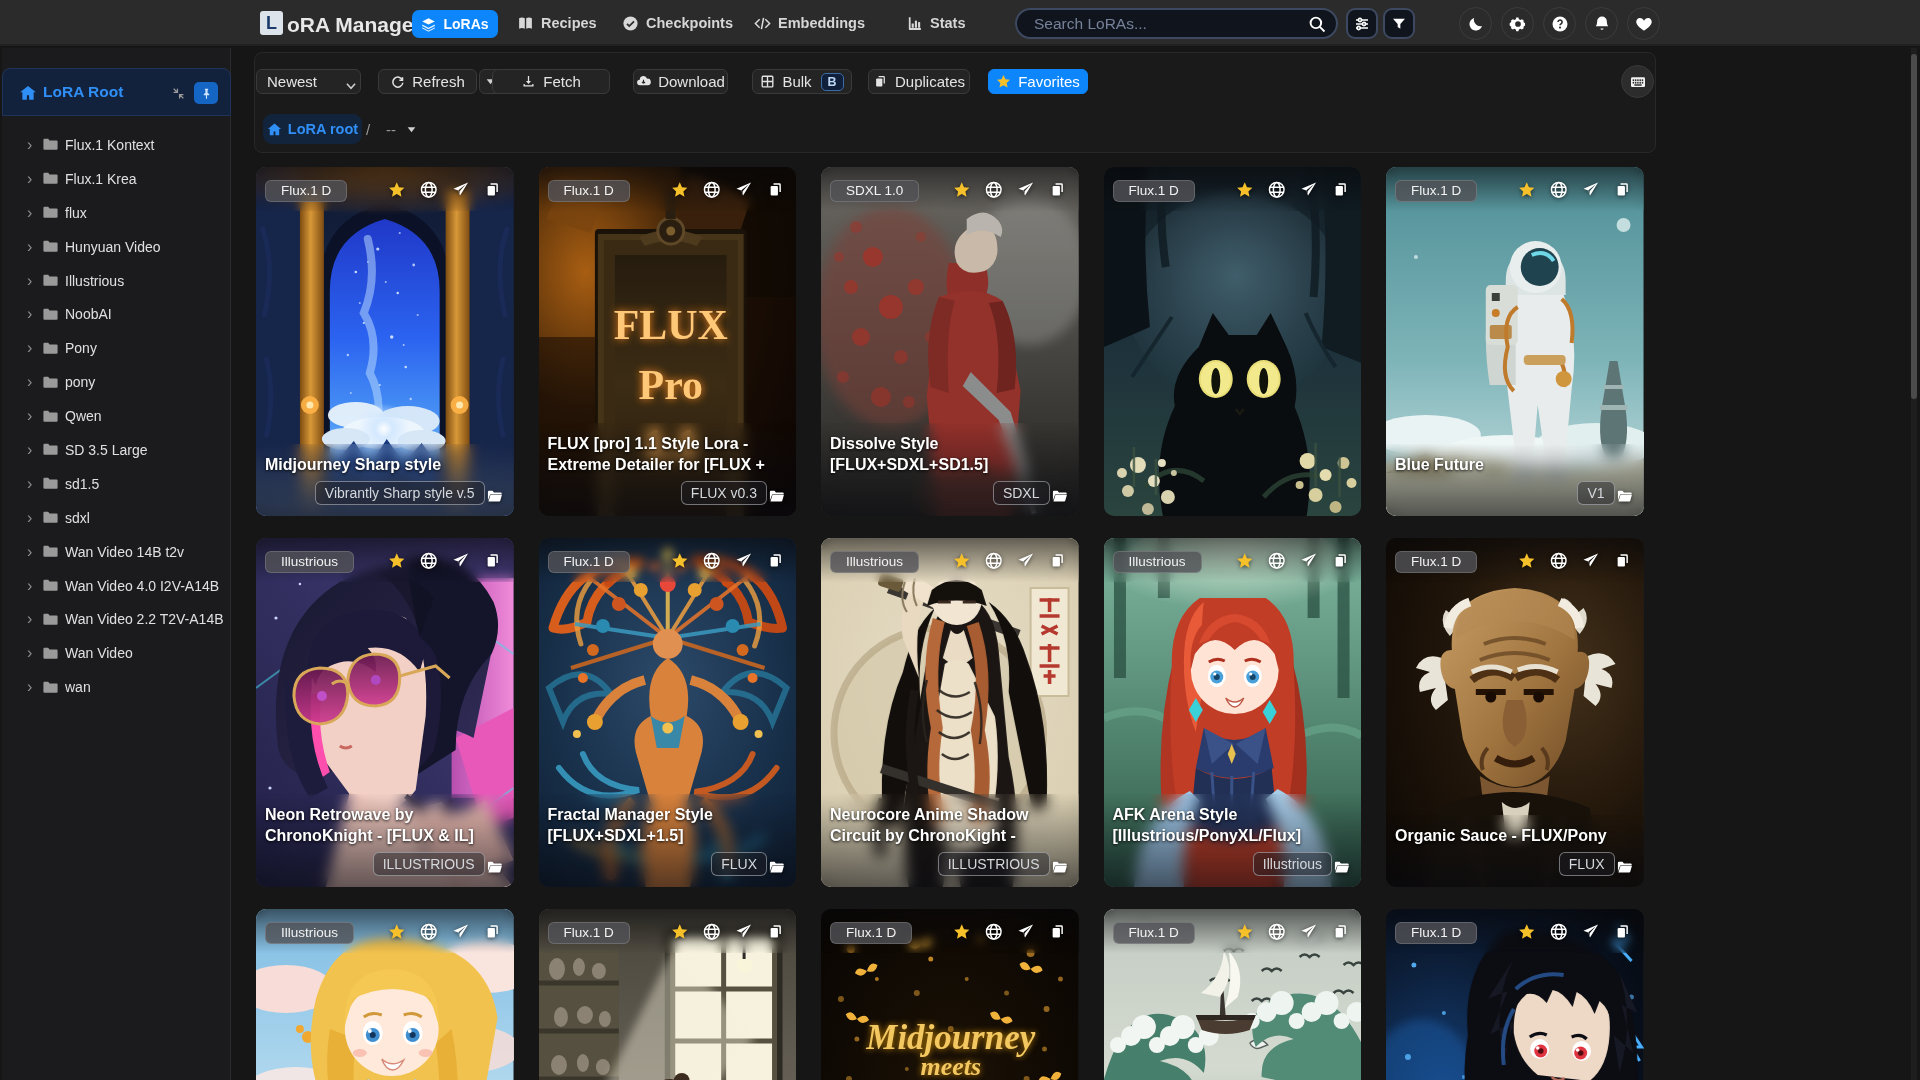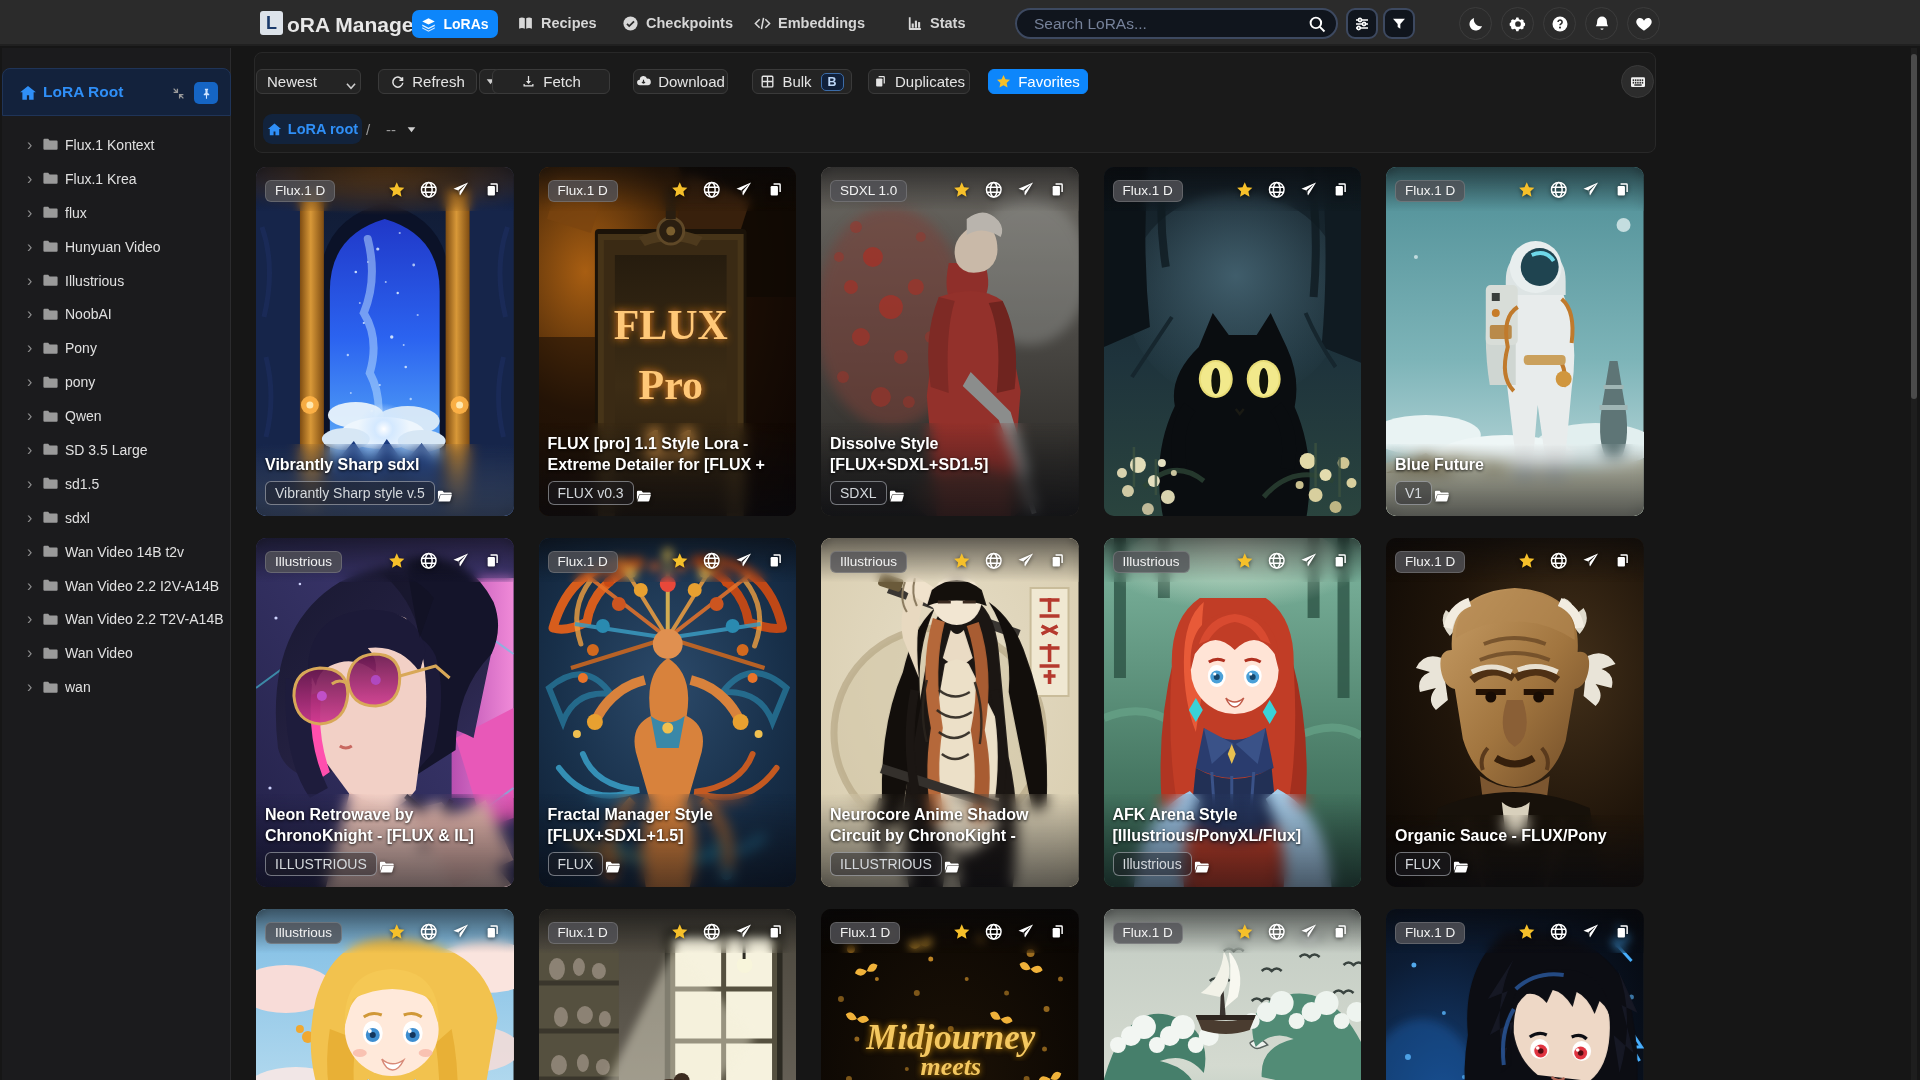--- a/index.html
+++ b/index.html
@@ -36,26 +36,26 @@
 #bulkkey{display:inline-block;border:1.5px solid #3c6ca8;border-radius:5px;background:#10203a;color:#bcd6f6;font-size:12.5px;font-weight:bold;padding:1px 6px;margin-left:2px}
 #kbd{position:absolute;left:1621px;top:65px;width:33px;height:33px;border-radius:50%;background:#2c2c2c;border:1px solid #3a3a3a;display:flex;align-items:center;justify-content:center}
 #crumb{position:absolute;left:263px;top:114px;width:99px;height:30px;background:#12233c;border-radius:9px;display:flex;align-items:center;justify-content:center;gap:6px;color:#2f8ff7;font-weight:bold;font-size:14.5px}
 #crumb svg{width:15px;height:15px}
 .crumbx{position:absolute;top:114px;height:30px;display:flex;align-items:center;color:#9a9a9a;font-size:15px}
 
 #grid{position:absolute;left:256px;top:167px;display:grid;grid-template-columns:repeat(5,257.5px);grid-auto-rows:349px;gap:22px 25px}
 .card{position:relative;border-radius:10px;overflow:hidden;background:#1d1d1d}
 .art{position:absolute;left:0;top:0;width:100%;height:100%}
 .ctop{position:absolute;left:0;top:0;right:0;height:44px;background:linear-gradient(to bottom,rgba(8,8,10,.58),rgba(8,8,10,0));backdrop-filter:blur(5px);-webkit-backdrop-filter:blur(5px)}
-.badge{position:absolute;left:9px;top:13px;height:22px;line-height:20px;padding:0 9px;background:rgba(82,82,88,.8);border:1px solid rgba(255,255,255,.16);border-radius:6px;color:#f2f2f2;font-size:13.5px}
+.badge{position:absolute;left:9px;top:13px;height:22px;line-height:20px;padding:0 15px;background:rgba(82,82,88,.8);border:1px solid rgba(255,255,255,.16);border-radius:6px;color:#f2f2f2;font-size:13.5px}
 .cicons{position:absolute;top:14px;right:12px;display:flex;gap:14.5px}
 .ci{width:17.5px;height:17.5px;filter:drop-shadow(0 1px 2px rgba(0,0,0,.6))}
 .cbot{position:absolute;left:0;right:0;bottom:0;padding:10px 9px 11px;background:linear-gradient(to top,rgba(8,10,16,.6),rgba(8,10,16,.25) 60%,rgba(8,10,16,0));backdrop-filter:blur(7px);-webkit-backdrop-filter:blur(7px)}
 .ctitle{color:#fff;font-weight:bold;font-size:16px;line-height:21px;text-shadow:0 1px 3px rgba(0,0,0,.9)}
-.cchiprow{margin-top:6px;display:flex;align-items:flex-end;justify-content:flex-start}
+.cchiprow{margin-top:6px;display:flex;align-items:flex-end;justify-content:flex-end}
 .cchip{display:inline-block;max-width:200px;overflow:hidden;white-space:nowrap;border:1px solid rgba(205,210,218,.5);border-radius:6px;background:rgba(30,32,38,.45);color:#d4d8dc;font-size:14px;padding:3px 9px}
 .cf{width:20px;height:17px;filter:drop-shadow(0 1px 2px rgba(0,0,0,.6))}
 
 #sbar{position:absolute;left:1911px;top:48px;width:6px;height:1032px;background:#1e1e1e}
 #sthumb{position:absolute;left:1911px;top:54px;width:6px;height:345px;background:#4b4b4b;border-radius:3px}
 </style></head>
 <body>
 <div id="nav">
 <div id="logo">L</div>
     <div id="brand">oRA Manager</div>
@@ -245,21 +245,21 @@
         <svg class="tf" viewBox="0 0 24 24" fill="#9a9a9a">
           <path d="M2 5.5A1.5 1.5 0 013.5 4h5.2l2 2.3h9.8A1.5 1.5 0 0122 7.8V18a1.5 1.5 0 01-1.5 1.5h-17A1.5 1.5 0 012 18V5.5z"></path>
         </svg>
         <span class="tl">Wan Video 14B t2v</span>
       </li>
       <li>
         <span class="tch">›</span>
         <svg class="tf" viewBox="0 0 24 24" fill="#9a9a9a">
           <path d="M2 5.5A1.5 1.5 0 013.5 4h5.2l2 2.3h9.8A1.5 1.5 0 0122 7.8V18a1.5 1.5 0 01-1.5 1.5h-17A1.5 1.5 0 012 18V5.5z"></path>
         </svg>
-        <span class="tl">Wan Video 2.2 I2V-A14B</span>
+        <span class="tl">Wan Video 4.0 I2V-A14B</span>
       </li>
       <li>
         <span class="tch">›</span>
         <svg class="tf" viewBox="0 0 24 24" fill="#9a9a9a">
           <path d="M2 5.5A1.5 1.5 0 013.5 4h5.2l2 2.3h9.8A1.5 1.5 0 0122 7.8V18a1.5 1.5 0 01-1.5 1.5h-17A1.5 1.5 0 012 18V5.5z"></path>
         </svg>
         <span class="tl">Wan Video 2.2 T2V-A14B</span>
       </li>
       <li>
         <span class="tch">›</span>
@@ -432,21 +432,21 @@
         <svg class="ci" viewBox="0 0 24 24" fill="#fff">
           <path d="M22 2L2 10.5l6.5 2.5L11 20l3.5-5.5L22 2zM8.8 12.8L19 4.5 10.5 14l-.3 4-1.4-5.2z"></path>
         </svg>
         <svg class="ci" viewBox="0 0 24 24" fill="#fff">
           <path d="M9 3h8a2 2 0 012 2v10h-2V5H9V3z"></path>
           <rect x="5" y="7" width="10" height="13" rx="1.5"></rect>
         </svg>
       </div>
 <div class="cbot">
 <div class="ctitle">
-          <div>Vibrantly Sharp sdxl</div>
+          <div>Midjourney Sharp style</div>
         </div>
 <div class="cchiprow">
           <span class="cchip">Vibrantly Sharp style v.5</span>
           <svg class="cf" viewBox="0 0 24 24" fill="#fff">
             <path d="M2 5.5A1.5 1.5 0 013.5 4h5l2 2.5H20a1.5 1.5 0 011.5 1.5v1H5.2L2 17.5V5.5z"></path>
             <path d="M5.6 10h16.1l-2.3 8.1a1.6 1.6 0 01-1.5 1.1H2.7L5.6 10z"></path>
           </svg>
         </div>
 </div>
 </div>

